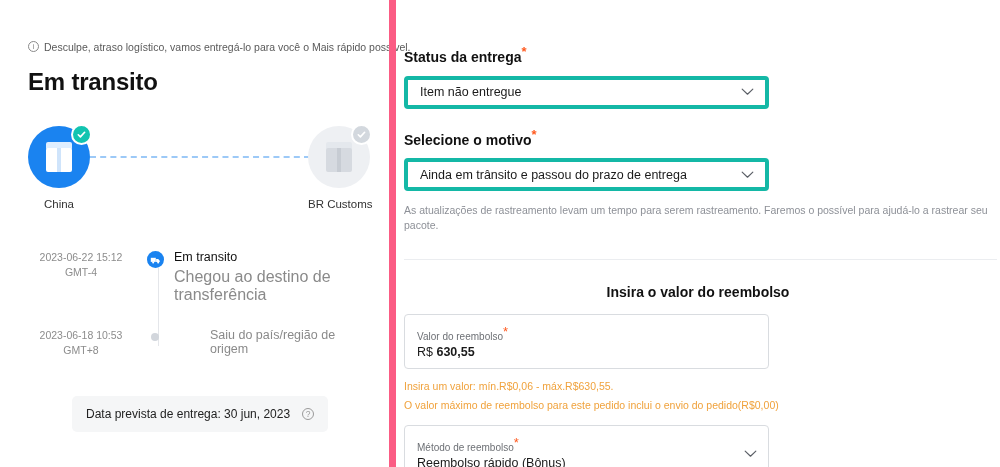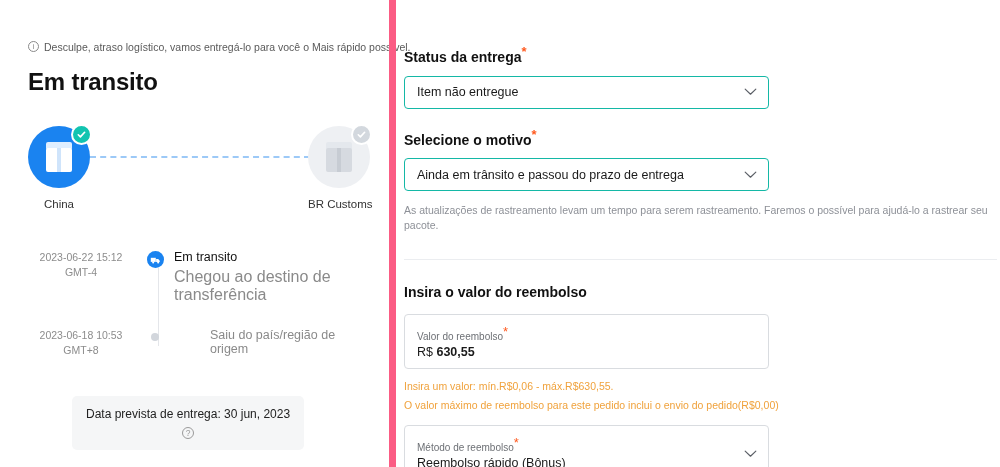--- a/index.html
+++ b/index.html
@@ -192,22 +192,21 @@
   .eta {
     margin-top: 6px;
     margin-left: 44px;
     background: #f5f6f7;
     border-radius: 5px;
     padding: 11px 14px;
     font-size: 12px;
     color: #222;
     display: inline-flex;
     align-items: center;
-    gap: 6px;
-    flex-direction: column;
+    gap: 12px;
   }
   .eta-icon {
     width: 12px; height: 12px;
     border: 1px solid #9a9a9a;
     border-radius: 50%;
     font-size: 8.5px;
     line-height: 10px;
     text-align: center;
     color: #9a9a9a;
   }
@@ -232,21 +231,21 @@
     font-weight: bold;
     color: #111;
     margin-bottom: 11px;
   }
   .req { color: #ff5a1f; font-size: 13px; vertical-align: super; }
 
   .select {
     position: relative;
     width: 365px;
     height: 33px;
-    border: 1px solid #14b8a6;
+    border: 4px solid #14b8a6;
     border-radius: 4px;
     background: #fff;
     display: flex;
     align-items: center;
     padding: 0 32px 0 12px;
     font-size: 12.5px;
     color: #1a1a1a;
     margin-bottom: 18px;
   }
   .chev {
@@ -266,20 +265,21 @@
     width: 593px;
     height: 1px;
     background: #ebedf0;
     margin: 0 0 24px 0;
   }
   .section-title {
     font-size: 14px;
     font-weight: bold;
     color: #111;
     margin-bottom: 14px;
+    text-align: center;
   }
   .box {
     position: relative;
     width: 365px;
     border: 1px solid #d9dce0;
     border-radius: 4px;
     background: #fff;
     padding: 9px 32px 9px 12px;
     margin-bottom: 11px;
   }

